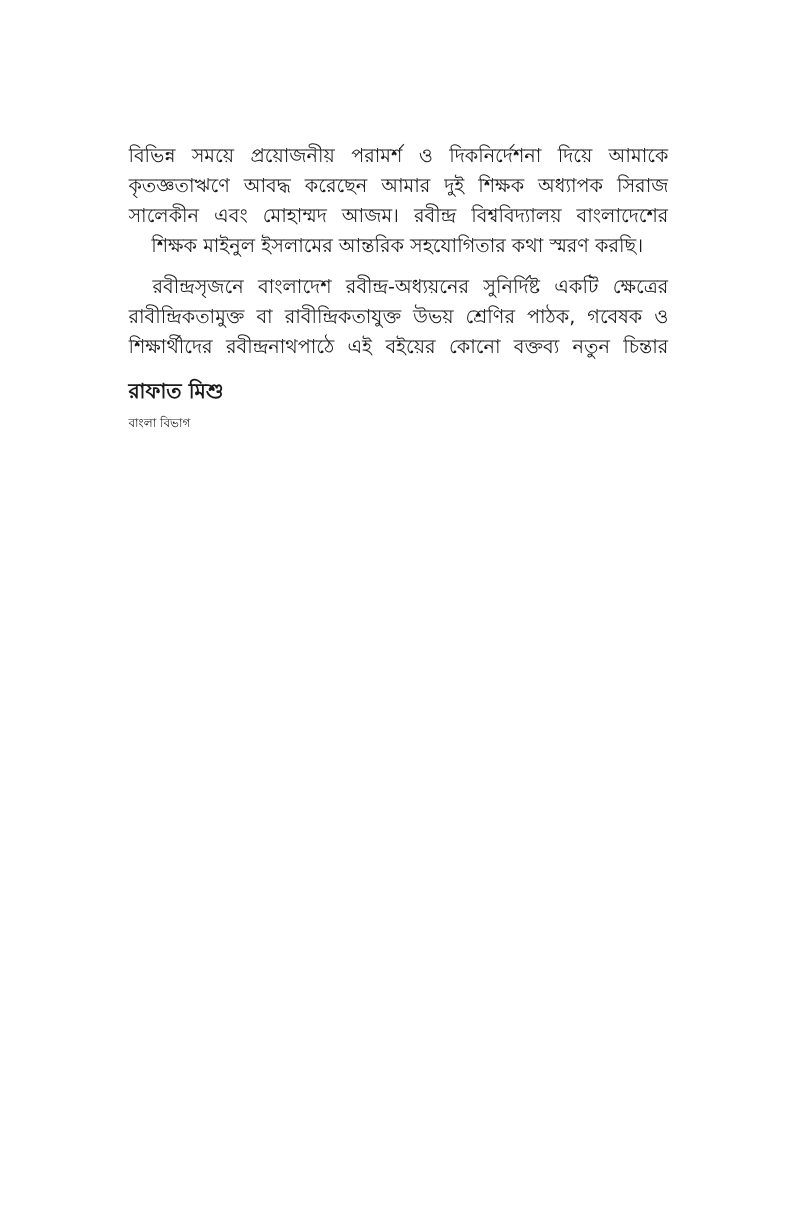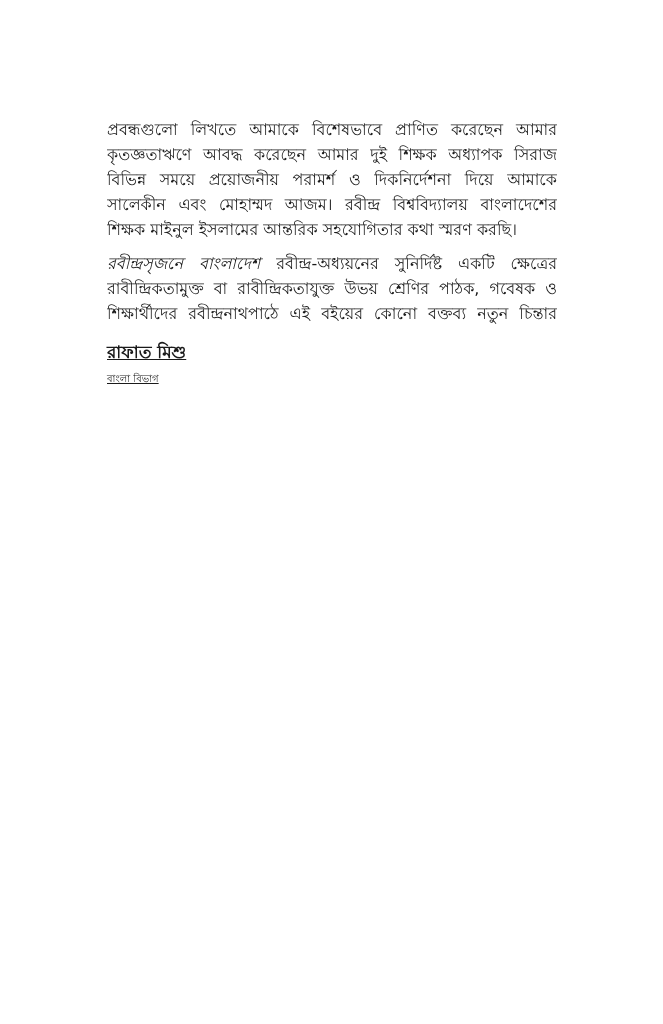--- a/index.html
+++ b/index.html
@@ -32,27 +32,27 @@
       font-size: 16px;
       line-height: 25px;
       height: 25px;
       white-space: nowrap;
       text-align: justify;
       text-align-last: justify;
       overflow: hidden;
     }
     .line.last {
       text-align-last: left;
+      margin-left: 19px;
     }
     .italic {
-      font-style: italic;
+      margin-left: 20px;
     }
     .signature {
       margin-top: 13px;
-      text-decoration: underline;
     }
     .sig-name {
       font-size: 17px;
       font-weight: bold;
       line-height: 27px;
       height: 27px;
       display: block;
     }
     .sig-line {
       font-size: 10px;
@@ -60,23 +60,22 @@
       height: 25px;
       display: block;
     }
   </style>
 </head>
 <body>
 
 <div class="page">
 
   <p class="para">
-    <span class="line">প্রবন্ধগুলো লিখতে আমাকে বিশেষভাবে প্রাণিত করেছেন আমার</span>
+    <span class="line">বিভিন্ন সময়ে প্রয়োজনীয় পরামর্শ ও দিকনির্দেশনা দিয়ে আমাকে</span>
     <span class="line">কৃতজ্ঞতাঋণে আবদ্ধ করেছেন আমার দুই শিক্ষক অধ্যাপক সিরাজ</span>
-    <span class="line">বিভিন্ন সময়ে প্রয়োজনীয় পরামর্শ ও দিকনির্দেশনা দিয়ে আমাকে</span>
     <span class="line">সালেকীন এবং মোহাম্মদ আজম। রবীন্দ্র বিশ্ববিদ্যালয় বাংলাদেশের</span>
     <span class="line last">শিক্ষক মাইনুল ইসলামের আন্তরিক সহযোগিতার কথা স্মরণ করছি।</span>
   </p>
 
   <p class="para">
     <span class="line"><span class="italic">রবীন্দ্রসৃজনে বাংলাদেশ</span><span> রবীন্দ্র-অধ্যয়নের সুনির্দিষ্ট একটি ক্ষেত্রের</span></span>
     <span class="line">রাবীন্দ্রিকতামুক্ত বা রাবীন্দ্রিকতাযুক্ত উভয় শ্রেণির পাঠক, গবেষক ও</span>
     <span class="line">শিক্ষার্থীদের রবীন্দ্রনাথপাঠে এই বইয়ের কোনো বক্তব্য নতুন চিন্তার</span>
   </p>
 

